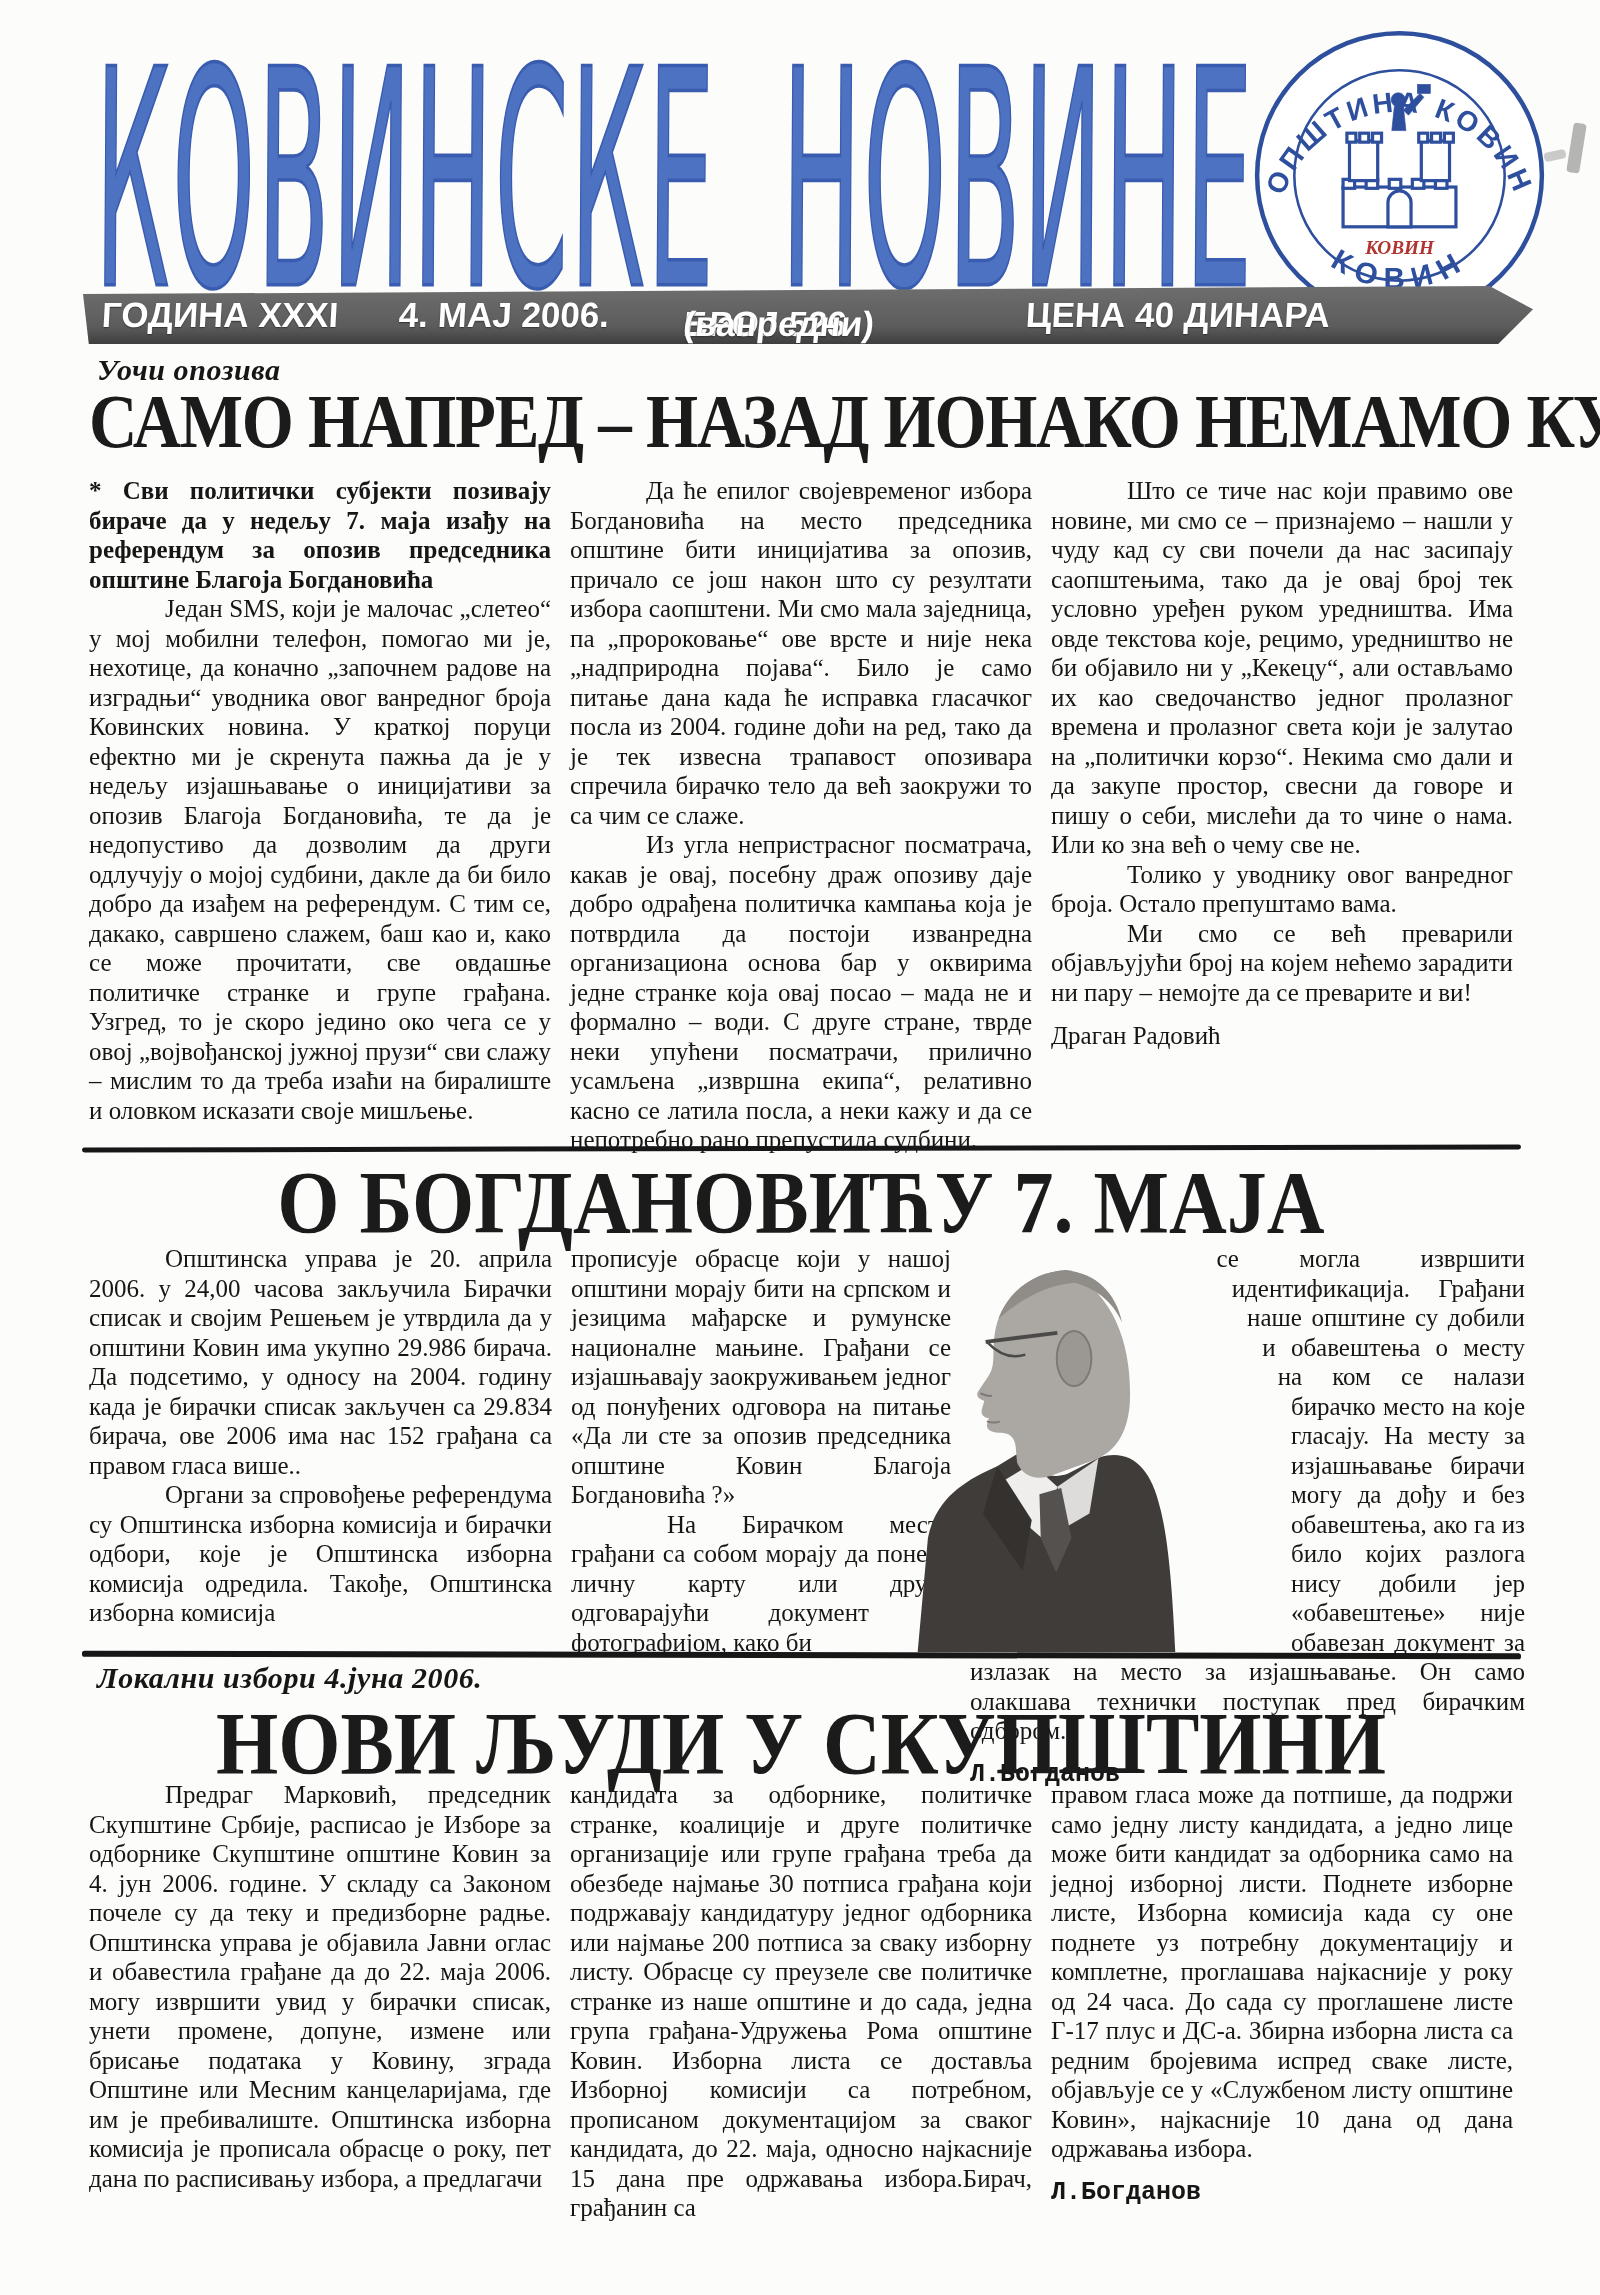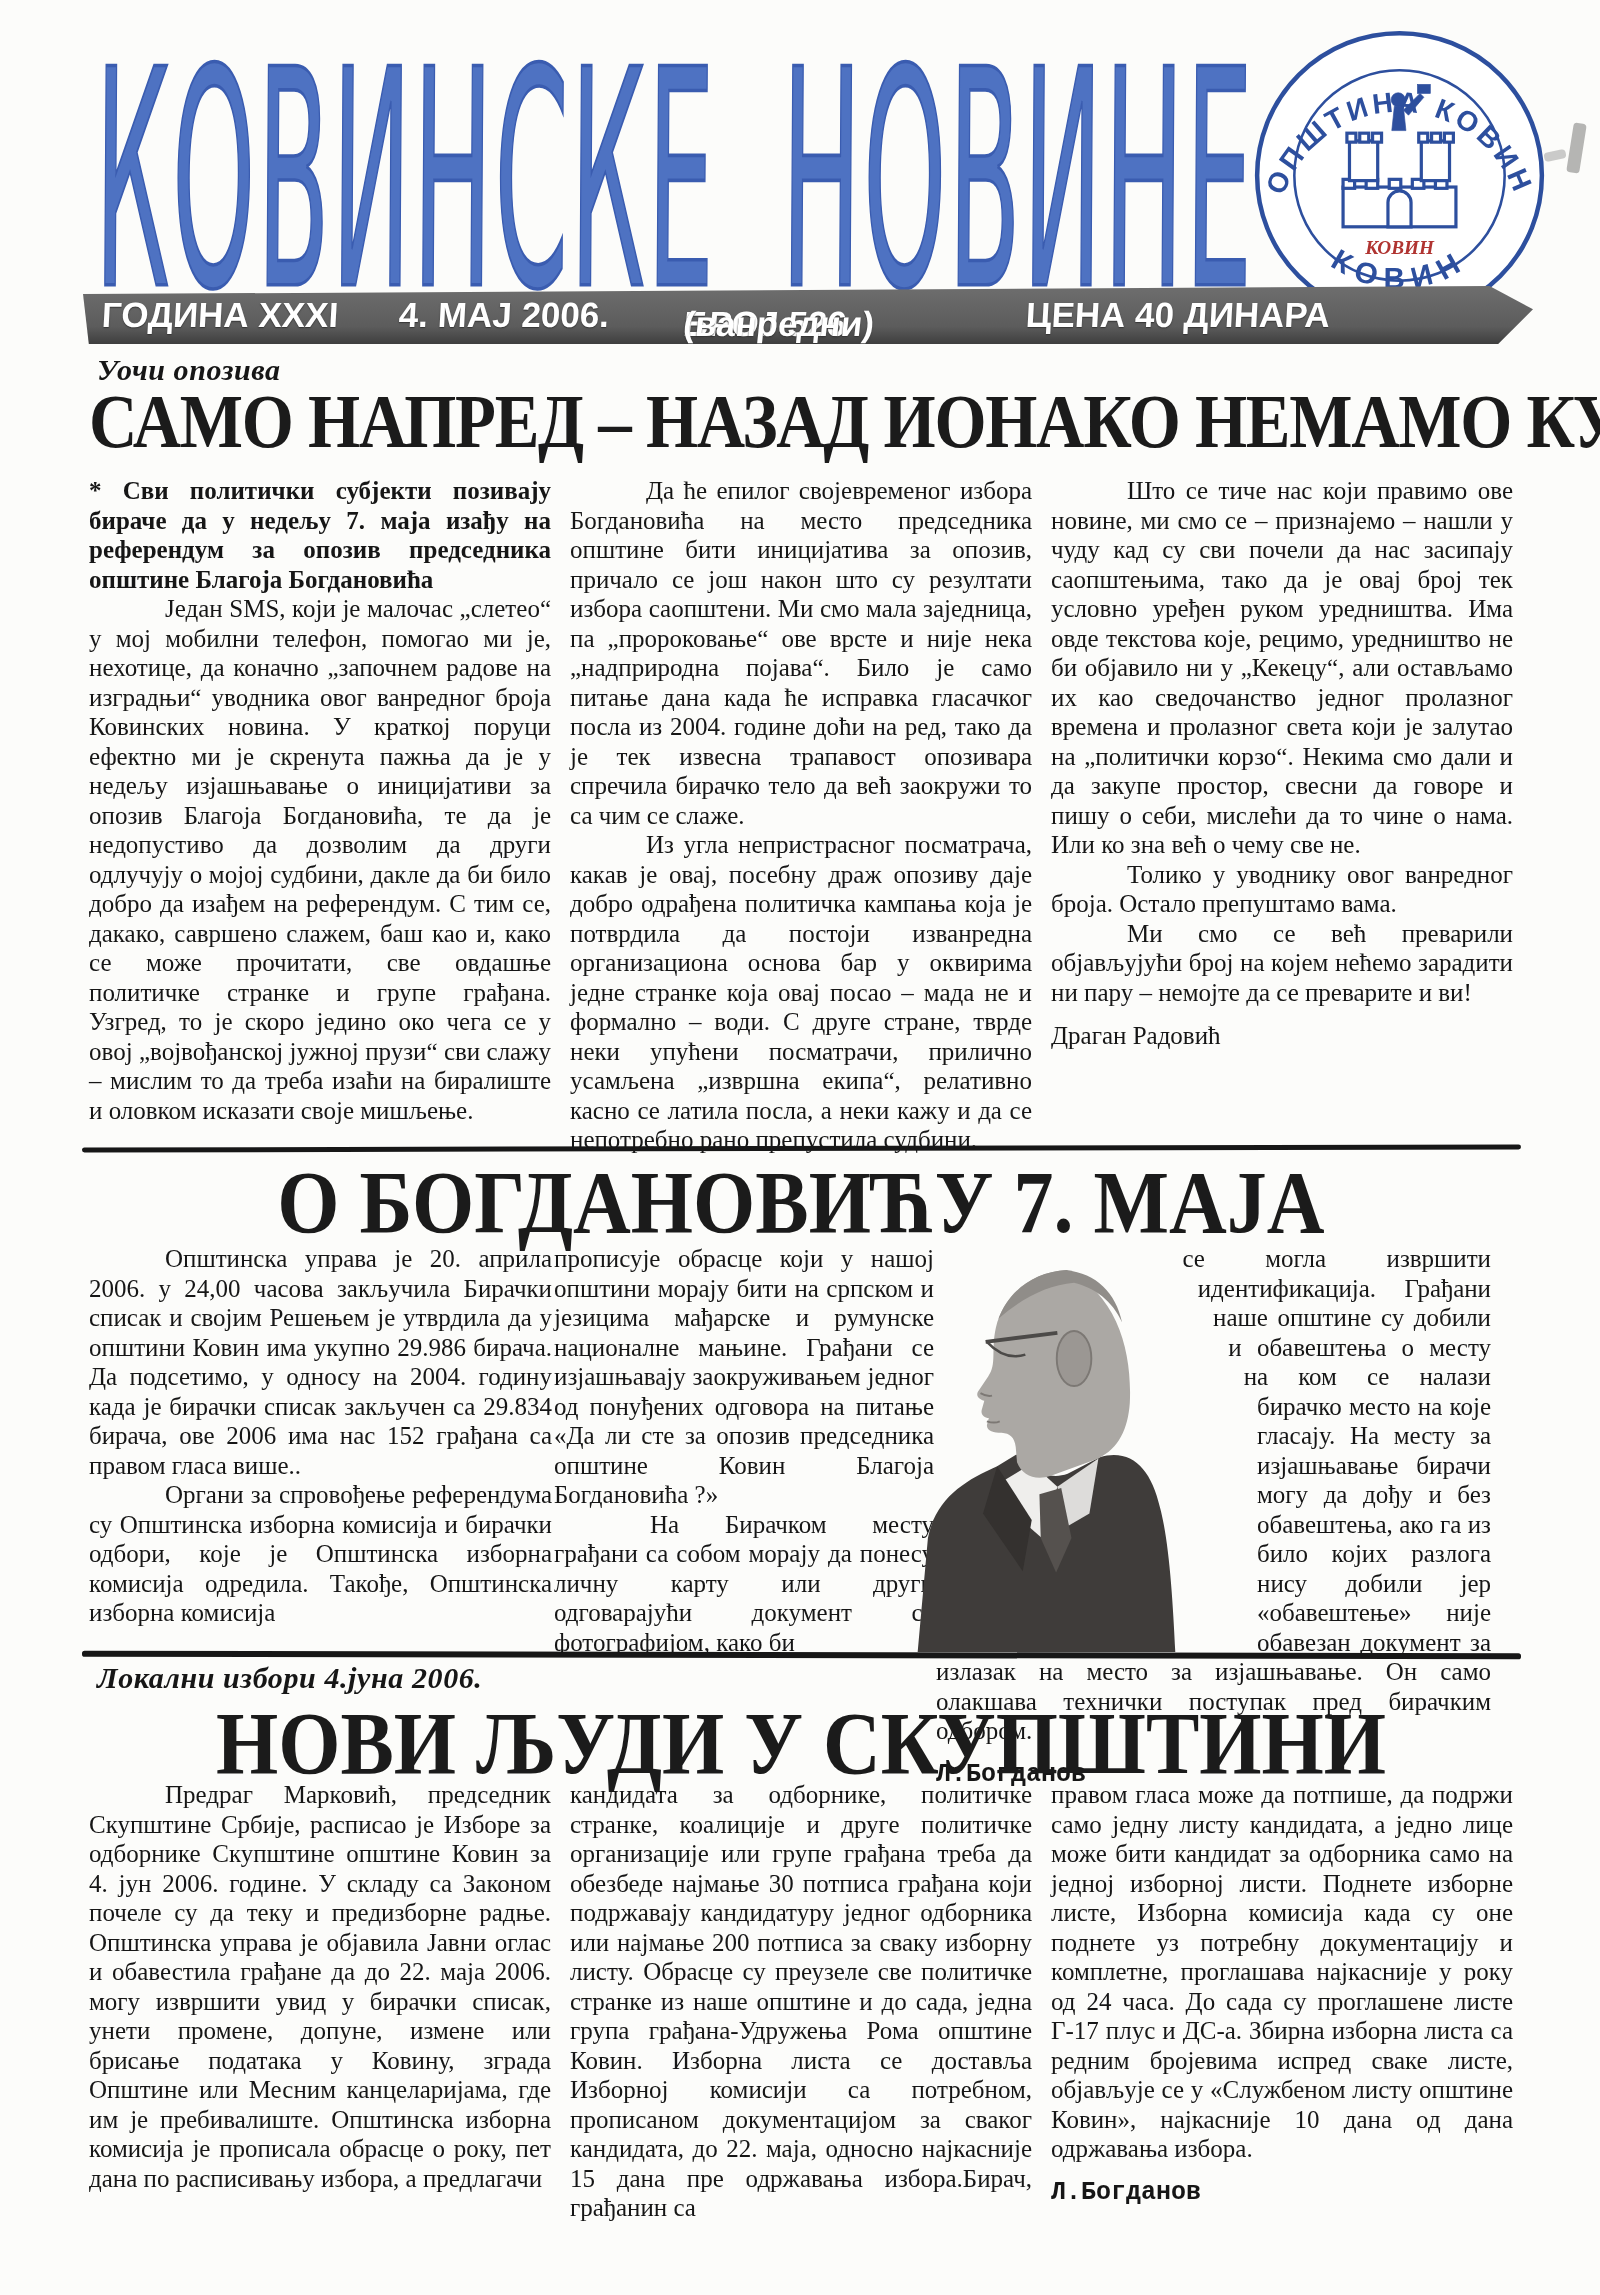--- a/index.html
+++ b/index.html
@@ -29,21 +29,21 @@
   .k1{top:353px;} .k2{top:1661px;}
   .headline{position:absolute;left:89px;width:1424px;text-align:center;font-weight:bold;
             color:#1b1b1b;white-space:nowrap;transform-origin:top center;}
   .h1{top:380px;font-size:67px;line-height:72px;letter-spacing:-1.3px;transform:scaleY(1.14);}
   .h2{top:1156px;font-size:80px;line-height:83px;transform:scaleY(1.12);}
   .h3{top:1697px;font-size:80px;line-height:85px;transform:scaleY(1.10);}
 
   
   .cols{position:absolute;left:89px;width:1424px;display:grid;}
   .a1{top:476px;grid-template-columns:462px 462px 462px;column-gap:19px;}
-  .a2{top:1244px;grid-template-columns:463px 380px 555px;column-gap:2px;}
+  .a2{top:1244px;grid-template-columns:463px 380px 555px;column-gap:19px;}
   .a3{top:1780px;grid-template-columns:462px 462px 462px;column-gap:19px;}
   .col p{margin:0;font-size:25px;line-height:29.5px;text-align:justify;}
   .indent{text-indent:76px;}
   .indent-lg{text-indent:96px;}
   .mt{margin-top:33px;}
   .lead{margin-top:81px;font-weight:bold;font-size:26px;line-height:30px;}
   .sig{text-align:center;margin-top:14px !important;font-size:26px;}
   .sig.bold{font-weight:bold;font-family:Liberation Mono, monospace;}
 
   

